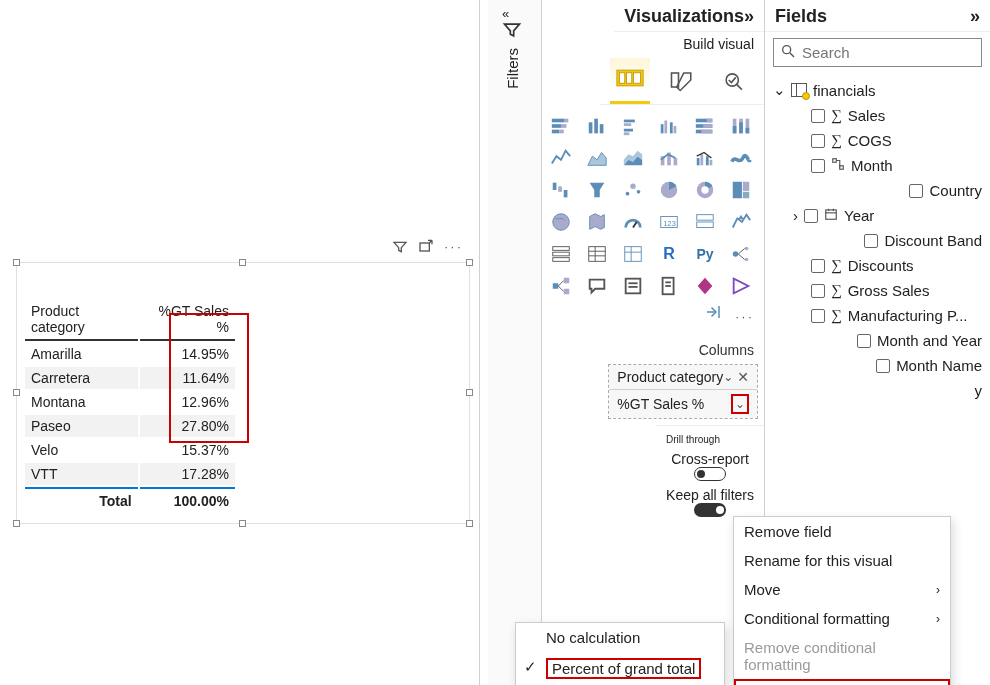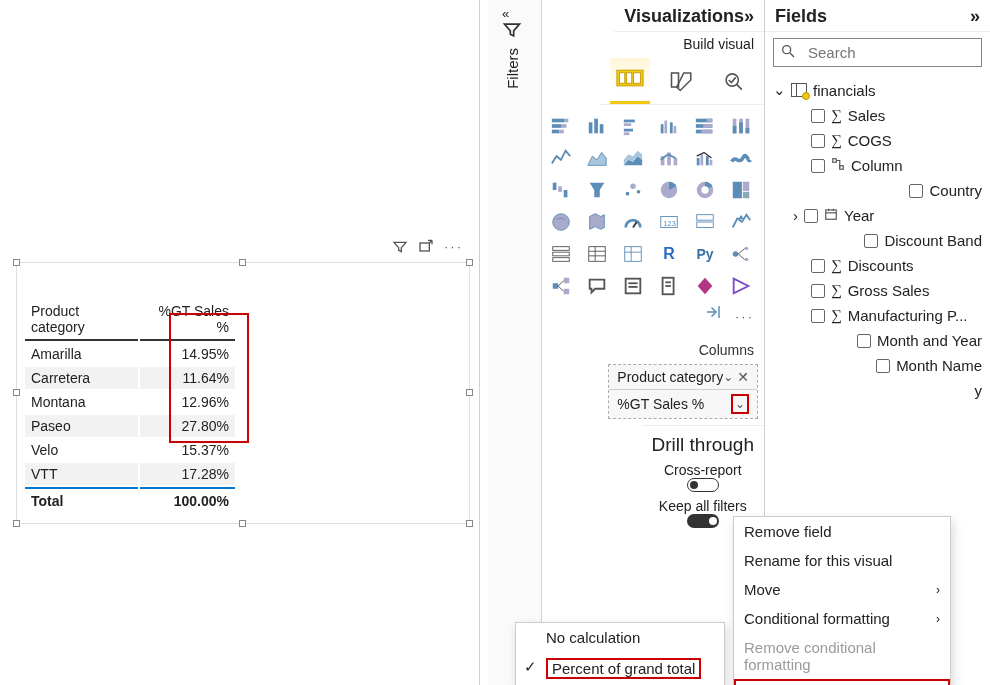--- a/index.html
+++ b/index.html
@@ -14,21 +14,21 @@
 
   .viz-toolbar { position: absolute; right: 6px; top: -24px; display: flex; gap: 10px; color: #555; }
   .viz-toolbar svg { width: 16px; height: 16px; }
 
   .tbl { position: absolute; left: 6px; top: 34px; width: 214px; font-size: 14px; }
   .tbl th { text-align: left; font-weight: 400; padding: 4px 6px; border-bottom: 2px solid #333; }
   .tbl th:last-child { text-align: right; }
   .tbl td { padding: 3px 6px; }
   .tbl tr.alt td { background: #f2f2f2; margin-left: 37px; }
   .tbl td:last-child { text-align: right; }
-  .tbl tfoot td { font-weight: bold; border-top: 2px solid #0078d4; padding-top:4px;}
+  .tbl tfoot td { font-weight: bold; border-top: 2px solid #0078d4; padding-top:4px;text-align:right;}
   .red-box-col { position: absolute; border: 2px solid #c00; left: 152px; top: 50px; width: 80px; height: 130px; pointer-events: none; }
 
   .panels { position: absolute; left: 488px; top: 0; display: flex; height: 100%; }
   .filters-tab { width: 54px; border-right: 1px solid #d0d0d0; background: #fafafa; position: relative; }
   .filters-tab .collapse { position: absolute; top: 6px; left: 14px; }
   .filters-tab .lbl { position: absolute; top: 48px; left: 16px; writing-mode: vertical-rl; transform: rotate(180deg); font-size: 15px; }
   .filters-tab .ficon { position: absolute; top: 20px; left: 14px; }
 
   .viz-pane { width: 223px; border-right: 1px solid #d0d0d0; display:flex; flex-direction:column;align-items:flex-end; }
   .pane-header { display:flex; align-items:center; justify-content:space-between; padding:6px 10px 4px 10px; font-size:18px; font-weight:600; border-bottom: 1px solid #eee;}
@@ -52,21 +52,21 @@
 
   .drill-through { padding: 8px 10px; border-top:1px solid #eee; }
   .drill-row { display:flex; align-items:center; justify-content:space-between; margin:6px 0; font-size:14px;flex-direction:column;}
   .toggle-off, .toggle-on { width:32px; height:14px; border-radius:10px; position:relative; }
   .toggle-off { background:#fff; border:1px solid #333; }
   .toggle-off::after{content:"";position:absolute;width:8px;height:8px;border-radius:50%;background:#333;left:2px;top:2px;}
   .toggle-on { background:#333; }
   .toggle-on::after{content:"";position:absolute;width:8px;height:8px;border-radius:50%;background:#fff;right:2px;top:3px;}
 
   .fields-pane { width: 225px; display:flex; flex-direction:column; background:#fff;}
-  .search-box { margin: 6px 8px; display:flex; align-items:center; gap:12px; border:1px solid #888; padding:4px 6px; font-size:15px;}
+  .search-box { margin: 6px 8px; display:flex; align-items:center; gap:6px; border:1px solid #888; padding:4px 6px; font-size:15px;}
   .search-box input { border:none; outline:none; font-size:15px; width:100%; background:transparent;}
   .field-tree { padding: 4px 6px; font-size:15px; }
   .tree-row { display:flex; align-items:center; gap:6px; padding: 4px 2px 4px 10px; }
   .tree-row .cb { width:14px; height:14px; border:1px solid #666; flex:none; border-radius:2px;}
   .tree-row .sigma { font-family: serif; font-style:normal; }
   .tree-table { display:flex; align-items:center; gap:6px; padding: 4px 2px; }
   .tree-table .chev{width:12px;text-align:center;}
   .indent-2 { padding-left: 40px; }
   .indent-3 { padding-left: 44px; justify-content: flex-end; }
   .tblicon { display:inline-flex; width:16px; height:14px; border:1px solid #555; position:relative;}
@@ -455,21 +455,21 @@
       </div>
       <div class="well-item">
         <span>%GT Sales %</span>
         <span class="right-icons">
           <span class="red-box-chevron chev-icon">⌄</span>
         </span>
       </div>
     </div>
 
     <div class="drill-through">
-      <div style="font-size:19px;">Drill through</div>
+      <div style="font-size:10px;">Drill through</div>
       <div class="drill-row">
           <span>Cross-report</span>
           <span class="toggle-off"></span>
         </div>
       <div class="drill-row">
           <span>Keep all filters</span>
           <span class="toggle-on"></span>
         </div>
     </div>
   </div>
@@ -504,21 +504,21 @@
           <span class="sigma">∑</span>
           <span>COGS</span>
         </div>
       <div class="tree-row indent-2">
           <span class="cb"></span>
           <span><svg width="14" height="14" viewBox="0 0 24 24" fill="none" stroke="#555" stroke-width="2">
               <rect x="3" y="3" width="6" height="6"></rect>
               <rect x="15" y="15" width="6" height="6"></rect>
               <path d="M9 6h6v12"></path>
             </svg></span>
-          <span>Column</span>
+          <span>Month</span>
         </div>
       <div class="tree-row indent-3">
           <span class="cb"></span>
           <span>Country</span>
         </div>
       <div class="tree-row" style="padding-left:22px;">
           <span class="chev">›</span>
           <span class="cb"></span>
           <span><svg width="14" height="14" viewBox="0 0 24 24" fill="none" stroke="#555" stroke-width="2">
               <rect x="3" y="5" width="18" height="16"></rect>

